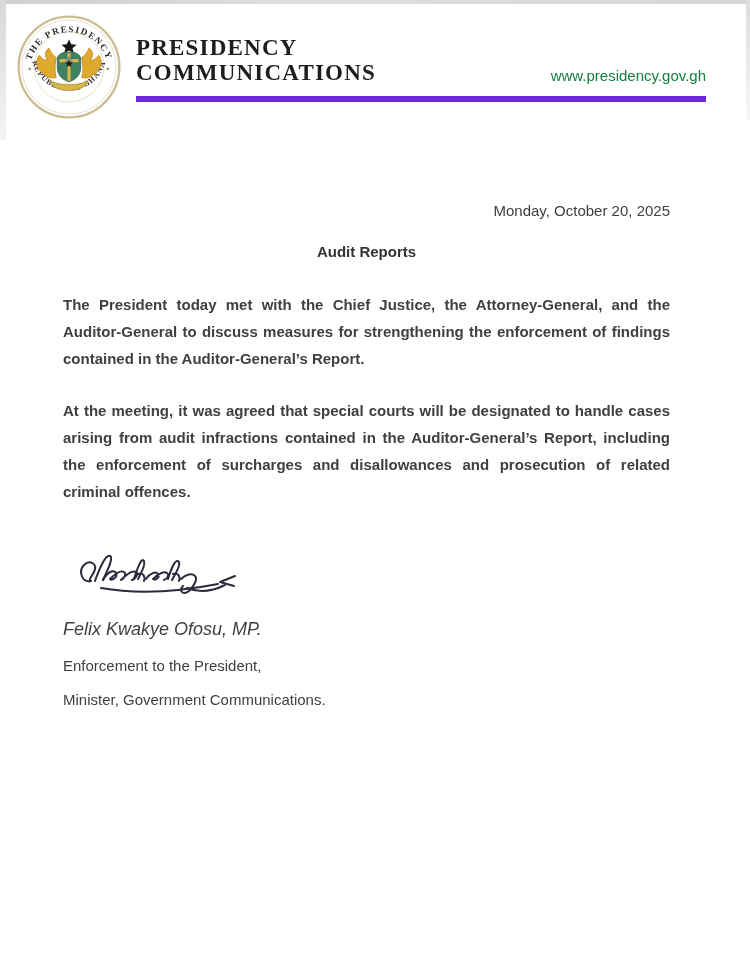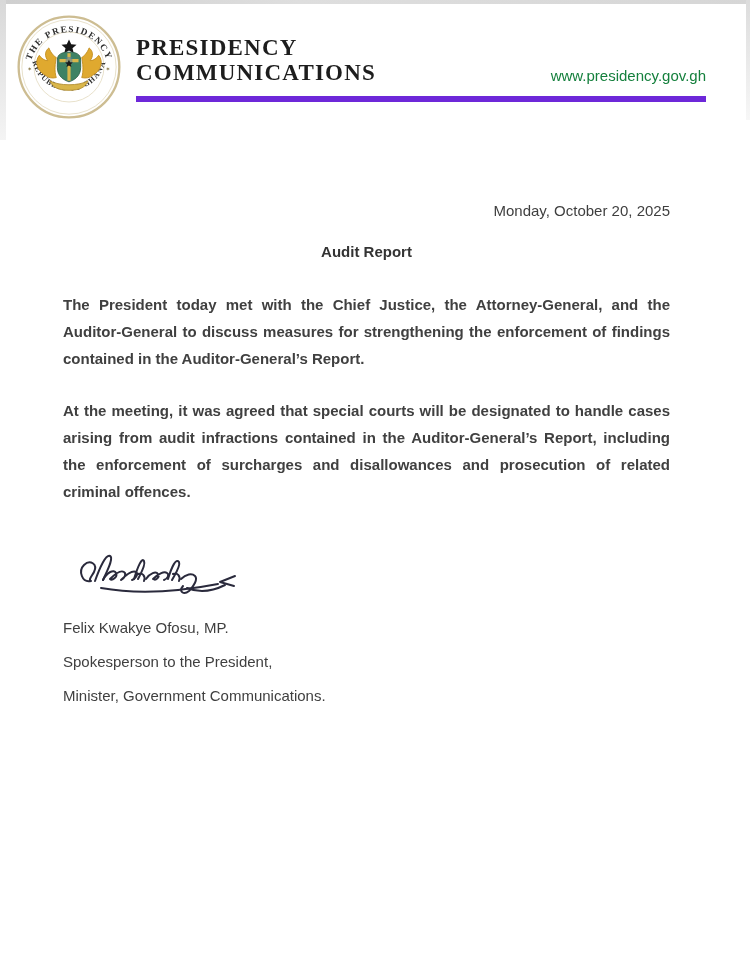--- a/index.html
+++ b/index.html
@@ -92,21 +92,21 @@
   }
   .para:first-of-type { margin-top: 27px; }
 
   
   .signature-wrap {
     margin-top: 36px;
     margin-left: 10px;
     height: 62px;
   }
   .signature-svg { width: 180px; height: 62px; }
-  .sig-name   { margin-top: 16px; font-size: 15px; color: #3f3f3f; }
+  .sig-name   { margin-top: 16px; font-size: 18px; color: #3f3f3f; font-style: italic; }
   .sig-role1  { margin-top: 17px; font-size: 15px; color: #3f3f3f; }
   .sig-role2  { margin-top: 17px; font-size: 15px; color: #3f3f3f; }
 
   .seal-band-text {
     font-family: "Liberation Serif", serif;
     font-weight: bold;
     fill: #2e2e2e;
   }
 </style>
 </head>
@@ -161,21 +161,21 @@
         <div>COMMUNICATIONS</div>
       </div>
       <div class="website">www.presidency.gov.gh</div>
     </div>
   </div>
 
   <div class="content">
     <div class="date-line">Monday, October 20, 2025</div>
 
     <div class="doc-title">
-      <div>Audit Report</div>
+      <div>Audit Reports</div>
     </div>
 
     <p class="para">The President today met with the Chief Justice, the Attorney-General, and the Auditor-General to discuss measures for strengthening the enforcement of findings contained in the Auditor-General’s Report.</p>
     <p class="para">At the meeting, it was agreed that special courts will be designated to handle cases arising from audit infractions contained in the Auditor-General’s Report, including the enforcement of surcharges and disallowances and prosecution of related criminal offences.</p>
 
     <div class="signature-wrap">
       <svg class="signature-svg" viewBox="0 0 180 62" aria-hidden="true">
         <g fill="none" stroke="#2a2a3c" stroke-width="2" stroke-linecap="round" stroke-linejoin="round">
 
           <path d="M18,40 C9,42 5,30 11,24 C17,18 25,23 21,31 C19,35 15,39 18,40 Z"></path>
@@ -195,16 +195,16 @@
           <path d="M114,47 C126,52 140,50 152,44"></path>
 
           <path d="M28,47 C62,53 104,51 145,43"></path>
 
           <path d="M162,35 L147,41 L161,45"></path>
         </g>
       </svg>
     </div>
 
     <div class="sig-name">Felix Kwakye Ofosu, MP.</div>
-    <div class="sig-role1">Spokesperson to the President,</div>
+    <div class="sig-role1">Enforcement to the President,</div>
     <div class="sig-role2">Minister, Government Communications.</div>
   </div>
 </div>
 
 </body></html>

